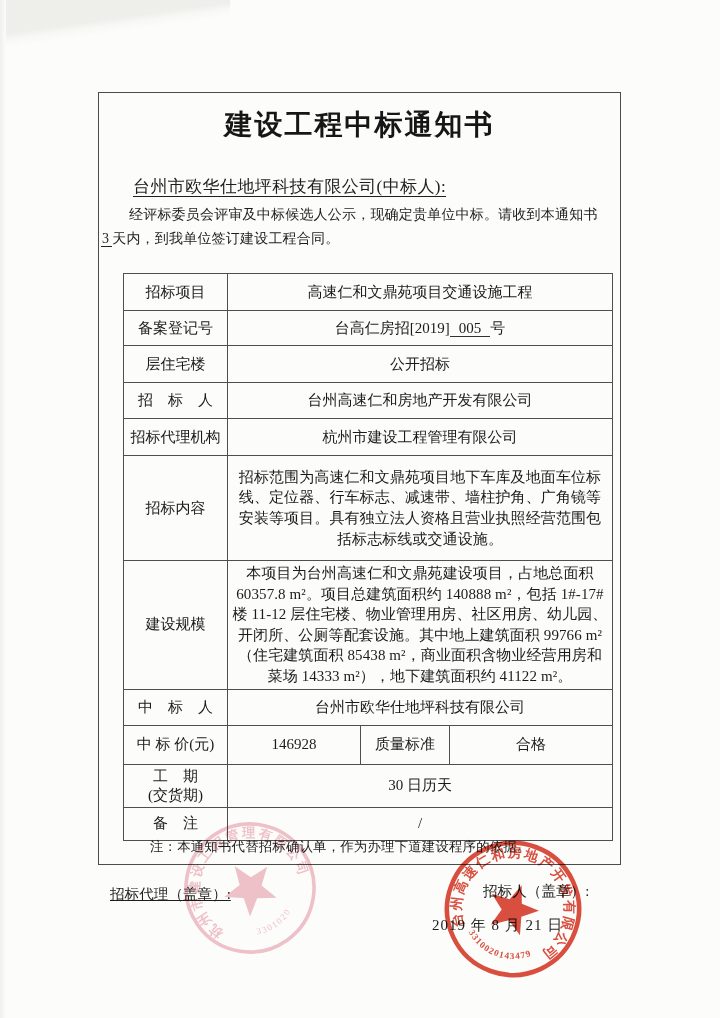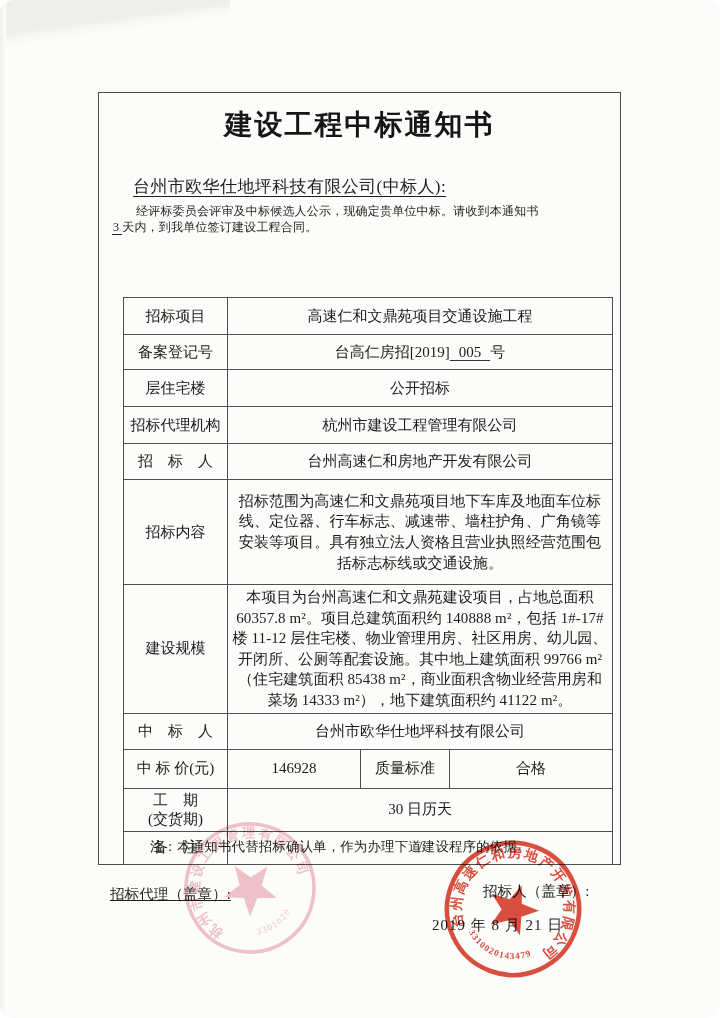--- a/index.html
+++ b/index.html
@@ -2,21 +2,20 @@
 <html><head>
 <meta charset="utf-8">
 <style>
   html,body{margin:0;padding:0;}
   body{background:#ffffff;}
   .page{
     position:relative;width:720px;height:1018px;overflow:hidden;
     background:#fcfcfa;
     font-family:"Liberation Serif","DejaVu Serif",serif;
     color:#1e1e1e;
-    border-radius:14px;
   }
   .fold{
     position:absolute;left:0;top:0;width:230px;height:46px;
     background:linear-gradient(172deg,#ebebe8 0 44%,#f6f6f3 52%,#fcfcfa 62%);
     opacity:.8;
   }
   .edge-shade{
     position:absolute;left:0;top:0;width:6px;height:100%;
     background:linear-gradient(90deg,#efefec,#fcfcfa);
   }
@@ -26,29 +25,29 @@
   }
   .title{
     position:absolute;left:0;top:13px;width:100%;text-align:center;
     font-size:28px;font-weight:700;letter-spacing:2px;color:#161616;
   }
   .addressee{
     position:absolute;left:34px;top:82px;font-size:17px;font-weight:500;
     text-decoration:underline;text-underline-offset:4px;letter-spacing:.4px;
   }
   .bodytext{
-    position:absolute;left:13px;top:110px;width:516px;
-    font-size:12px;line-height:16px;letter-spacing:.2px;
+    position:absolute;left:2px;top:110px;width:516px;
+    font-size:14px;line-height:24px;letter-spacing:.2px;
   }
   .bl1{text-indent:2em;}
   .u3{border-bottom:1px solid #222;padding:0 3px 0 1px;}
   .bl3{margin-left:64px;}
   table.form{
     position:absolute;left:24px;top:180px;width:489px;height:563px;
-    border-collapse:collapse;table-layout:fixed;margin-top:24px;
+    border-collapse:collapse;table-layout:fixed;
   }
   table.form td{
     border:1px solid #4f4f4f;font-size:15px;text-align:center;
     padding:2px 4px;color:#1b1b1b;vertical-align:middle;
   }
   td.para{
     text-align:justify;padding:6px 9px;font-size:14.7px;line-height:20.6px;
     letter-spacing:.1px;
   }
   .ureg{border-bottom:1px solid #333;padding:0 9px;font-family:Liberation Serif, serif;}
@@ -93,27 +92,27 @@
         <td colspan="3">高速仁和文鼎苑项目交通设施工程</td>
       </tr>
       <tr style="height:35px">
         <td>备案登记号</td>
         <td colspan="3"><span>台高仁房招[2019]</span><span class="ureg">005</span><span>号</span></td>
       </tr>
       <tr style="height:37px">
         <td>层住宅楼</td>
         <td colspan="3">公开招标</td>
       </tr>
+      <tr style="height:36px">
+        <td>招　标　人</td>
+        <td colspan="3">台州高速仁和房地产开发有限公司</td>
+      </tr>
       <tr style="height:37px">
         <td>招标代理机构</td>
         <td colspan="3">杭州市建设工程管理有限公司</td>
-      </tr>
-      <tr style="height:36px">
-        <td>招　标　人</td>
-        <td colspan="3">台州高速仁和房地产开发有限公司</td>
       </tr>
       <tr style="height:105px">
         <td>招标内容</td>
         <td colspan="3" class="para">招标范围为高速仁和文鼎苑项目地下车库及地面车位标线、定位器、行车标志、减速带、墙柱护角、广角镜等安装等项目。具有独立法人资格且营业执照经营范围包括标志标线或交通设施。</td>
       </tr>
       <tr style="height:128px">
         <td>建设规模</td>
         <td colspan="3" class="para">本项目为台州高速仁和文鼎苑建设项目，占地总面积 60357.8 m²。项目总建筑面积约 140888 m²，包括 1#-17#楼 11-12 层住宅楼、物业管理用房、社区用房、幼儿园、开闭所、公厕等配套设施。其中地上建筑面积 99766 m²（住宅建筑面积 85438 m²，商业面积含物业经营用房和菜场 14333 m²），地下建筑面积约 41122 m²。</td>
       </tr>
       <tr style="height:36px">

